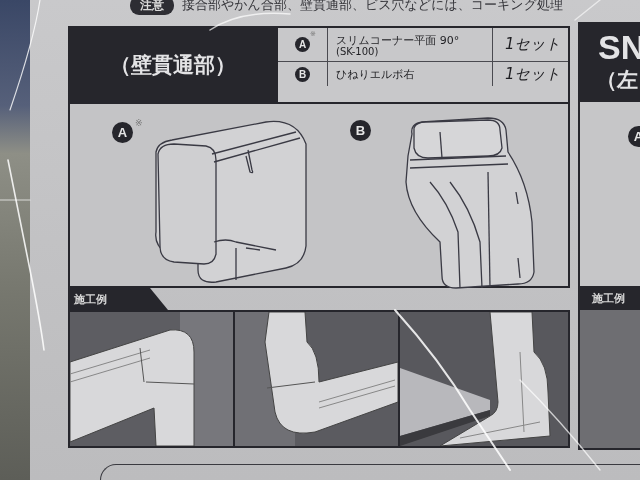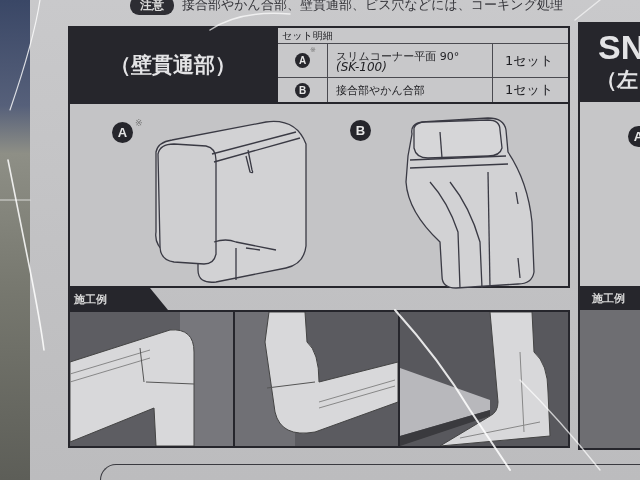--- a/index.html
+++ b/index.html
@@ -60,23 +60,23 @@
     .set-row.r1 { height: 34px; }
     .set-row.r2 { height: 24px; }
     .cell-mark {
       width: 50px; display: flex; align-items: center; justify-content: center;
       border-right: 1px solid #4a4a50; position: relative;
     }
     .cell-name {
       width: 165px; padding-left: 8px; display: flex; flex-direction: column; justify-content: center;
       border-right: 1px solid #4a4a50; font-size: 11px; line-height: 13px;
     }
-    .cell-name .sub { font-size: 12px; line-height: 9px; font-style: italic; }
+    .cell-name .sub { font-size: 10px; line-height: 9px; }
     .cell-qty {
-      flex: 1; display: flex; align-items: center; padding-left: 12px; font-size: 13px;
+      flex: 1; display: flex; align-items: center; padding-left: 12px; font-size: 15px; font-style: italic;
     }
     .badge {
       width: 15px; height: 15px; border-radius: 50%;
       background: #26262c; color: #e6e6e6; font-family: "Liberation Sans", sans-serif;
       font-weight: bold; font-size: 10px; display: flex; align-items: center; justify-content: center;
     }
     .badge.big { width: 21px; height: 21px; font-size: 13px; }
     .asterisk { position: absolute; font-size: 7px; color: #777; }
 
     .illus-frame {
@@ -146,38 +146,37 @@
   <span class="notice-badge">注意</span>
   <span class="notice-text">接合部やかん合部、壁貫通部、ビス穴などには、コーキング処理</span>
 </div>
 
 <div class="panel">
   <div class="title-box">
     <div class="variant">（壁貫通部）</div>
   </div>
 
   <div class="set-table">
-    <div class="set-header">セット明細</div>
     <div class="set-row r1">
       <div class="cell-mark">
         <span class="badge">A</span>
         <span class="asterisk" style="left:32px;top:2px;">※</span>
       </div>
       <div class="cell-name">
         <span>スリムコーナー平面 90°</span>
         <span class="sub">(SK-100)</span>
       </div>
       <div class="cell-qty">1セット</div>
     </div>
     <div class="set-row r2">
       <div class="cell-mark">
         <span class="badge">B</span>
       </div>
       <div class="cell-name">
-        <span>接合部やかん合部</span>
+        <span>ひねりエルボ右</span>
       </div>
       <div class="cell-qty">1セット</div>
     </div>
   </div>
 
   <div class="illus-frame">
     <div class="item-a-label">
       <span class="badge big">A</span>
       <span class="asterisk" style="left:23px;top:-4px;font-size:9px;">※</span>
     </div>

